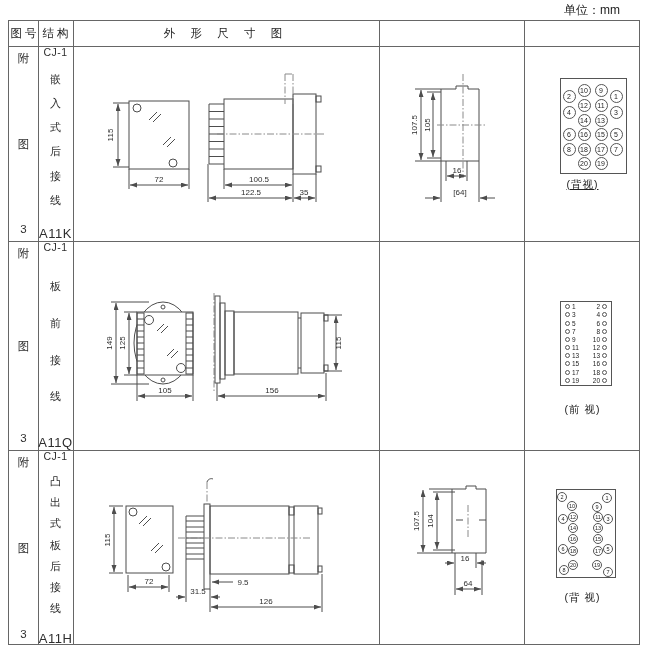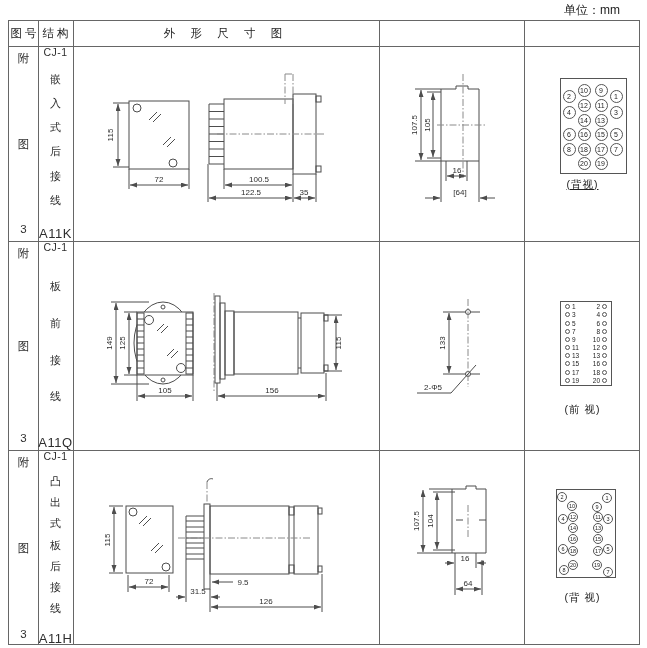--- a/index.html
+++ b/index.html
@@ -246,43 +246,20 @@
         <g>
           <text transform="rotate(-90 39 102)" x="39" y="102" text-anchor="middle">149</text>
           <text transform="rotate(-90 52 102)" x="52" y="102" text-anchor="middle">125</text>
           <text x="92" y="152" text-anchor="middle">105</text>
           <text transform="rotate(-90 268 102)" x="268" y="102" text-anchor="middle">115</text>
           <text x="199" y="152" text-anchor="middle">156</text>
         </g>
       </svg>
     </div>
 
-    <div class="cell" style="left:370px;top:220px;width:145px;height:209px;">
-      <svg width="145" height="209" viewBox="0 0 145 209">
-          <defs>
-            <marker id="ar3" markerWidth="9" markerHeight="7" refX="7" refY="2.5" orient="auto-start-reverse" markerUnits="userSpaceOnUse">
-              <path d="M0,0 L7,2.5 L0,5 Z" fill="#4d4d4d"></path>
-            </marker>
-          </defs>
-        <g class="ln">
-          <line x1="64" y1="71" x2="101" y2="71"></line>
-          <line x1="64" y1="133" x2="101" y2="133"></line>
-          <circle class="wf" cx="89" cy="71" r="2.5"></circle>
-          <circle class="wf" cx="89" cy="133" r="2.5"></circle>
-          <line class="dd" x1="89" y1="58" x2="89" y2="146"></line>
-          <line class="dim" x1="70" y1="72" x2="70" y2="132" marker-start="url(#ar3)" marker-end="url(#ar3)"></line>
-          <line x1="97" y1="124" x2="72" y2="152"></line>
-          <line x1="38" y1="152" x2="72" y2="152"></line>
-        </g>
-        <g>
-          <text transform="rotate(-90 66 102)" x="66" y="102" text-anchor="middle">133</text>
-          <text x="54" y="149" text-anchor="middle">2-Φ5</text>
-        </g>
-      </svg>
-    </div>
 
     <div class="cell" style="left:515px;top:220px;width:117px;height:209px;">
       <div class="tbox" style="left:36px;top:60px;width:52px;height:85px;display:flex;flex-direction:column;justify-content:space-evenly;">
           <div class="trow">
             <span class="tdot"></span>
             <span class="tn">1</span>
             <span class="tsp"></span>
             <span class="tn">2</span>
             <span class="tdot"></span>
           </div>

